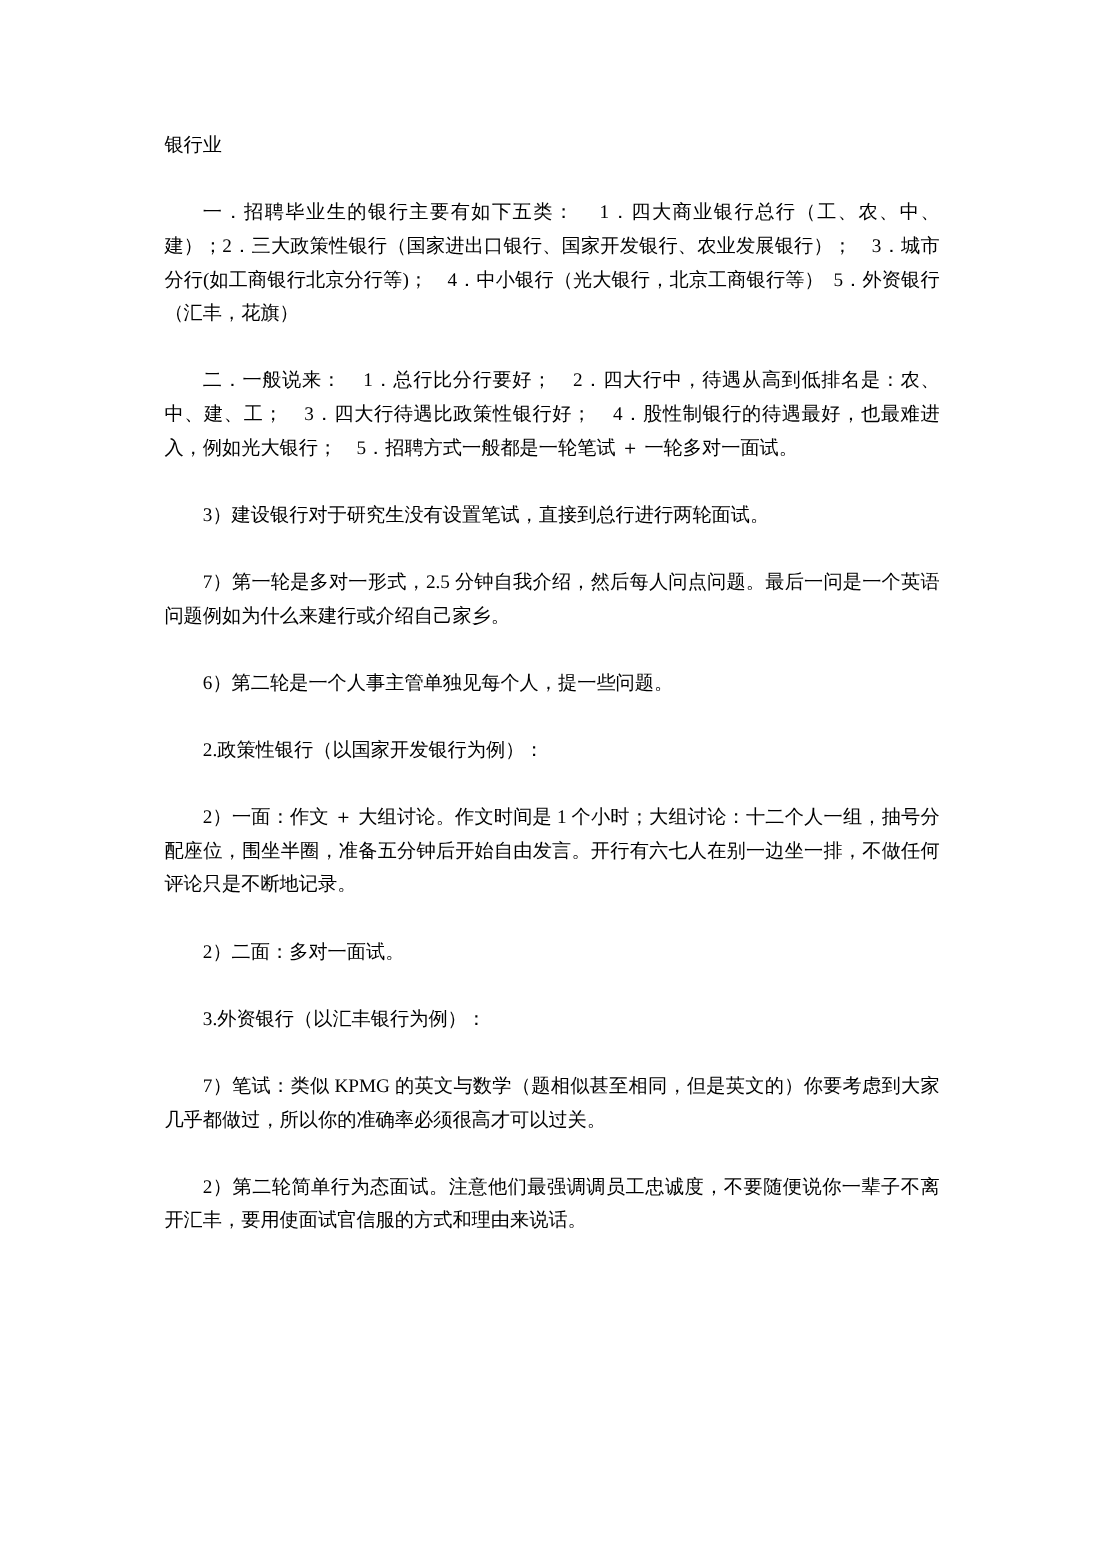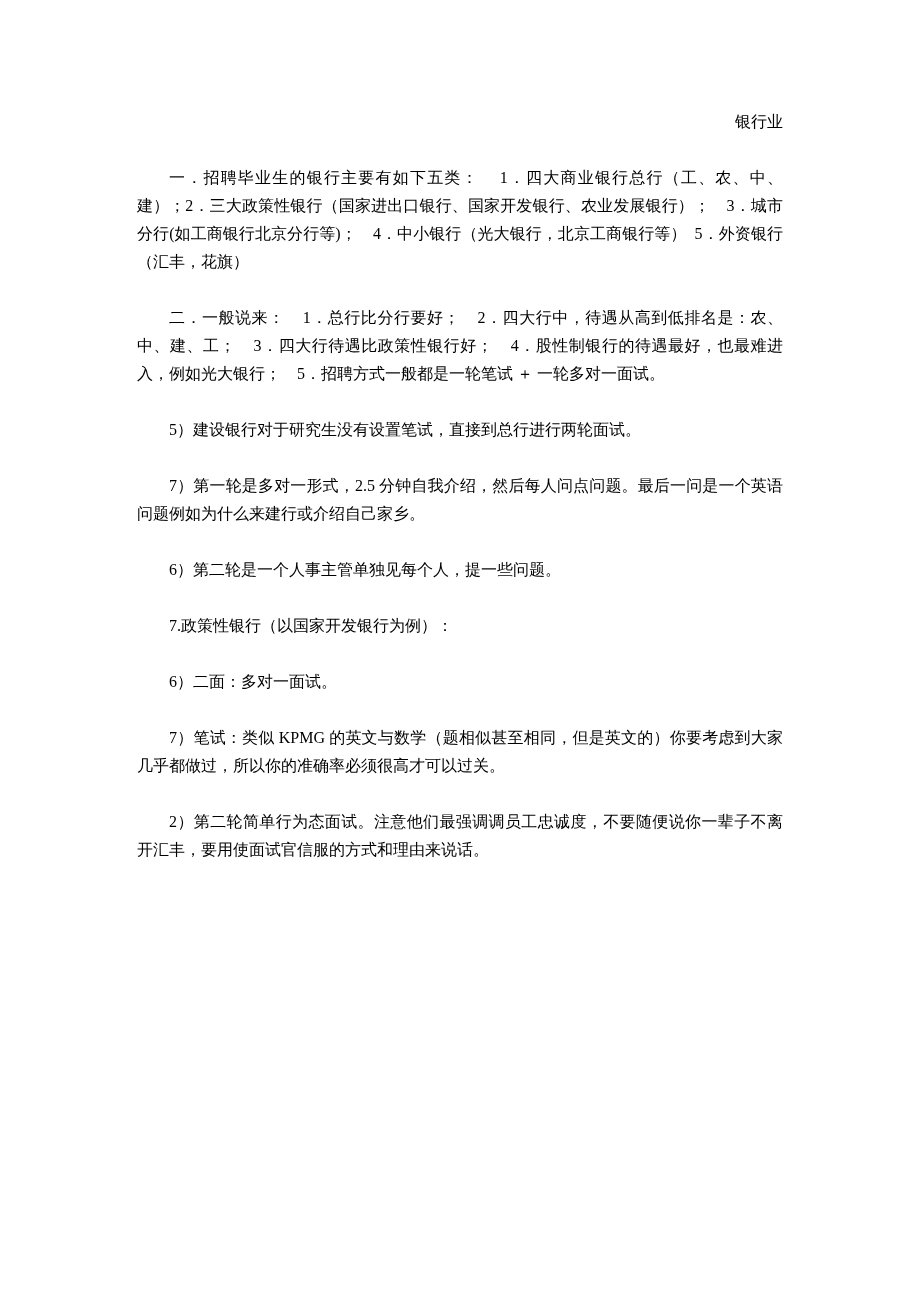--- a/index.html
+++ b/index.html
@@ -15,40 +15,41 @@
     color: #000000;
     padding: 108px 137px 60px 137px;
     font-family: "Liberation Serif", "DejaVu Serif", serif;
     font-size: 16px;
     line-height: 28px;
   }
   .doc-title {
     margin: 0 0 28px 0;
     white-space: pre-wrap;
     text-indent: 0;
-    text-align: right;
   }
   .para {
     margin: 0 0 28px 0;
     text-indent: 2em;
     white-space: pre-wrap;
     text-align: justify;
     text-justify: inter-ideograph;
     font-family: Liberation Serif, serif;
   }
 </style>
 </head>
 <body>
 
 <div class="doc-page">
   <p class="doc-title">银行业</p>
   <div>
       <p class="para">一．招聘毕业生的银行主要有如下五类：    1．四大商业银行总行（工、农、中、建）；2．三大政策性银行（国家进出口银行、国家开发银行、农业发展银行）；    3．城市分行(如工商银行北京分行等)；    4．中小银行（光大银行，北京工商银行等）  5．外资银行（汇丰，花旗）</p>
       <p class="para">二．一般说来：    1．总行比分行要好；    2．四大行中，待遇从高到低排名是：农、中、建、工；    3．四大行待遇比政策性银行好；    4．股性制银行的待遇最好，也最难进入，例如光大银行；    5．招聘方式一般都是一轮笔试 ＋ 一轮多对一面试。</p>
-      <p class="para">5）建设银行对于研究生没有设置笔试，直接到总行进行两轮面试。</p>
+      <p class="para">3）建设银行对于研究生没有设置笔试，直接到总行进行两轮面试。</p>
       <p class="para">7）第一轮是多对一形式，2.5 分钟自我介绍，然后每人问点问题。最后一问是一个英语问题例如为什么来建行或介绍自己家乡。</p>
       <p class="para">6）第二轮是一个人事主管单独见每个人，提一些问题。</p>
-      <p class="para">7.政策性银行（以国家开发银行为例）：</p>
-      <p class="para">6）二面：多对一面试。</p>
+      <p class="para">2.政策性银行（以国家开发银行为例）：</p>
+      <p class="para">2）一面：作文 ＋ 大组讨论。作文时间是 1 个小时；大组讨论：十二个人一组，抽号分配座位，围坐半圈，准备五分钟后开始自由发言。开行有六七人在别一边坐一排，不做任何评论只是不断地记录。</p>
+      <p class="para">2）二面：多对一面试。</p>
+      <p class="para">3.外资银行（以汇丰银行为例）：</p>
       <p class="para">7）笔试：类似 KPMG 的英文与数学（题相似甚至相同，但是英文的）你要考虑到大家几乎都做过，所以你的准确率必须很高才可以过关。</p>
       <p class="para">2）第二轮简单行为态面试。注意他们最强调调员工忠诚度，不要随便说你一辈子不离开汇丰，要用使面试官信服的方式和理由来说话。</p>
     </div>
 </div>
 
 </body></html>

